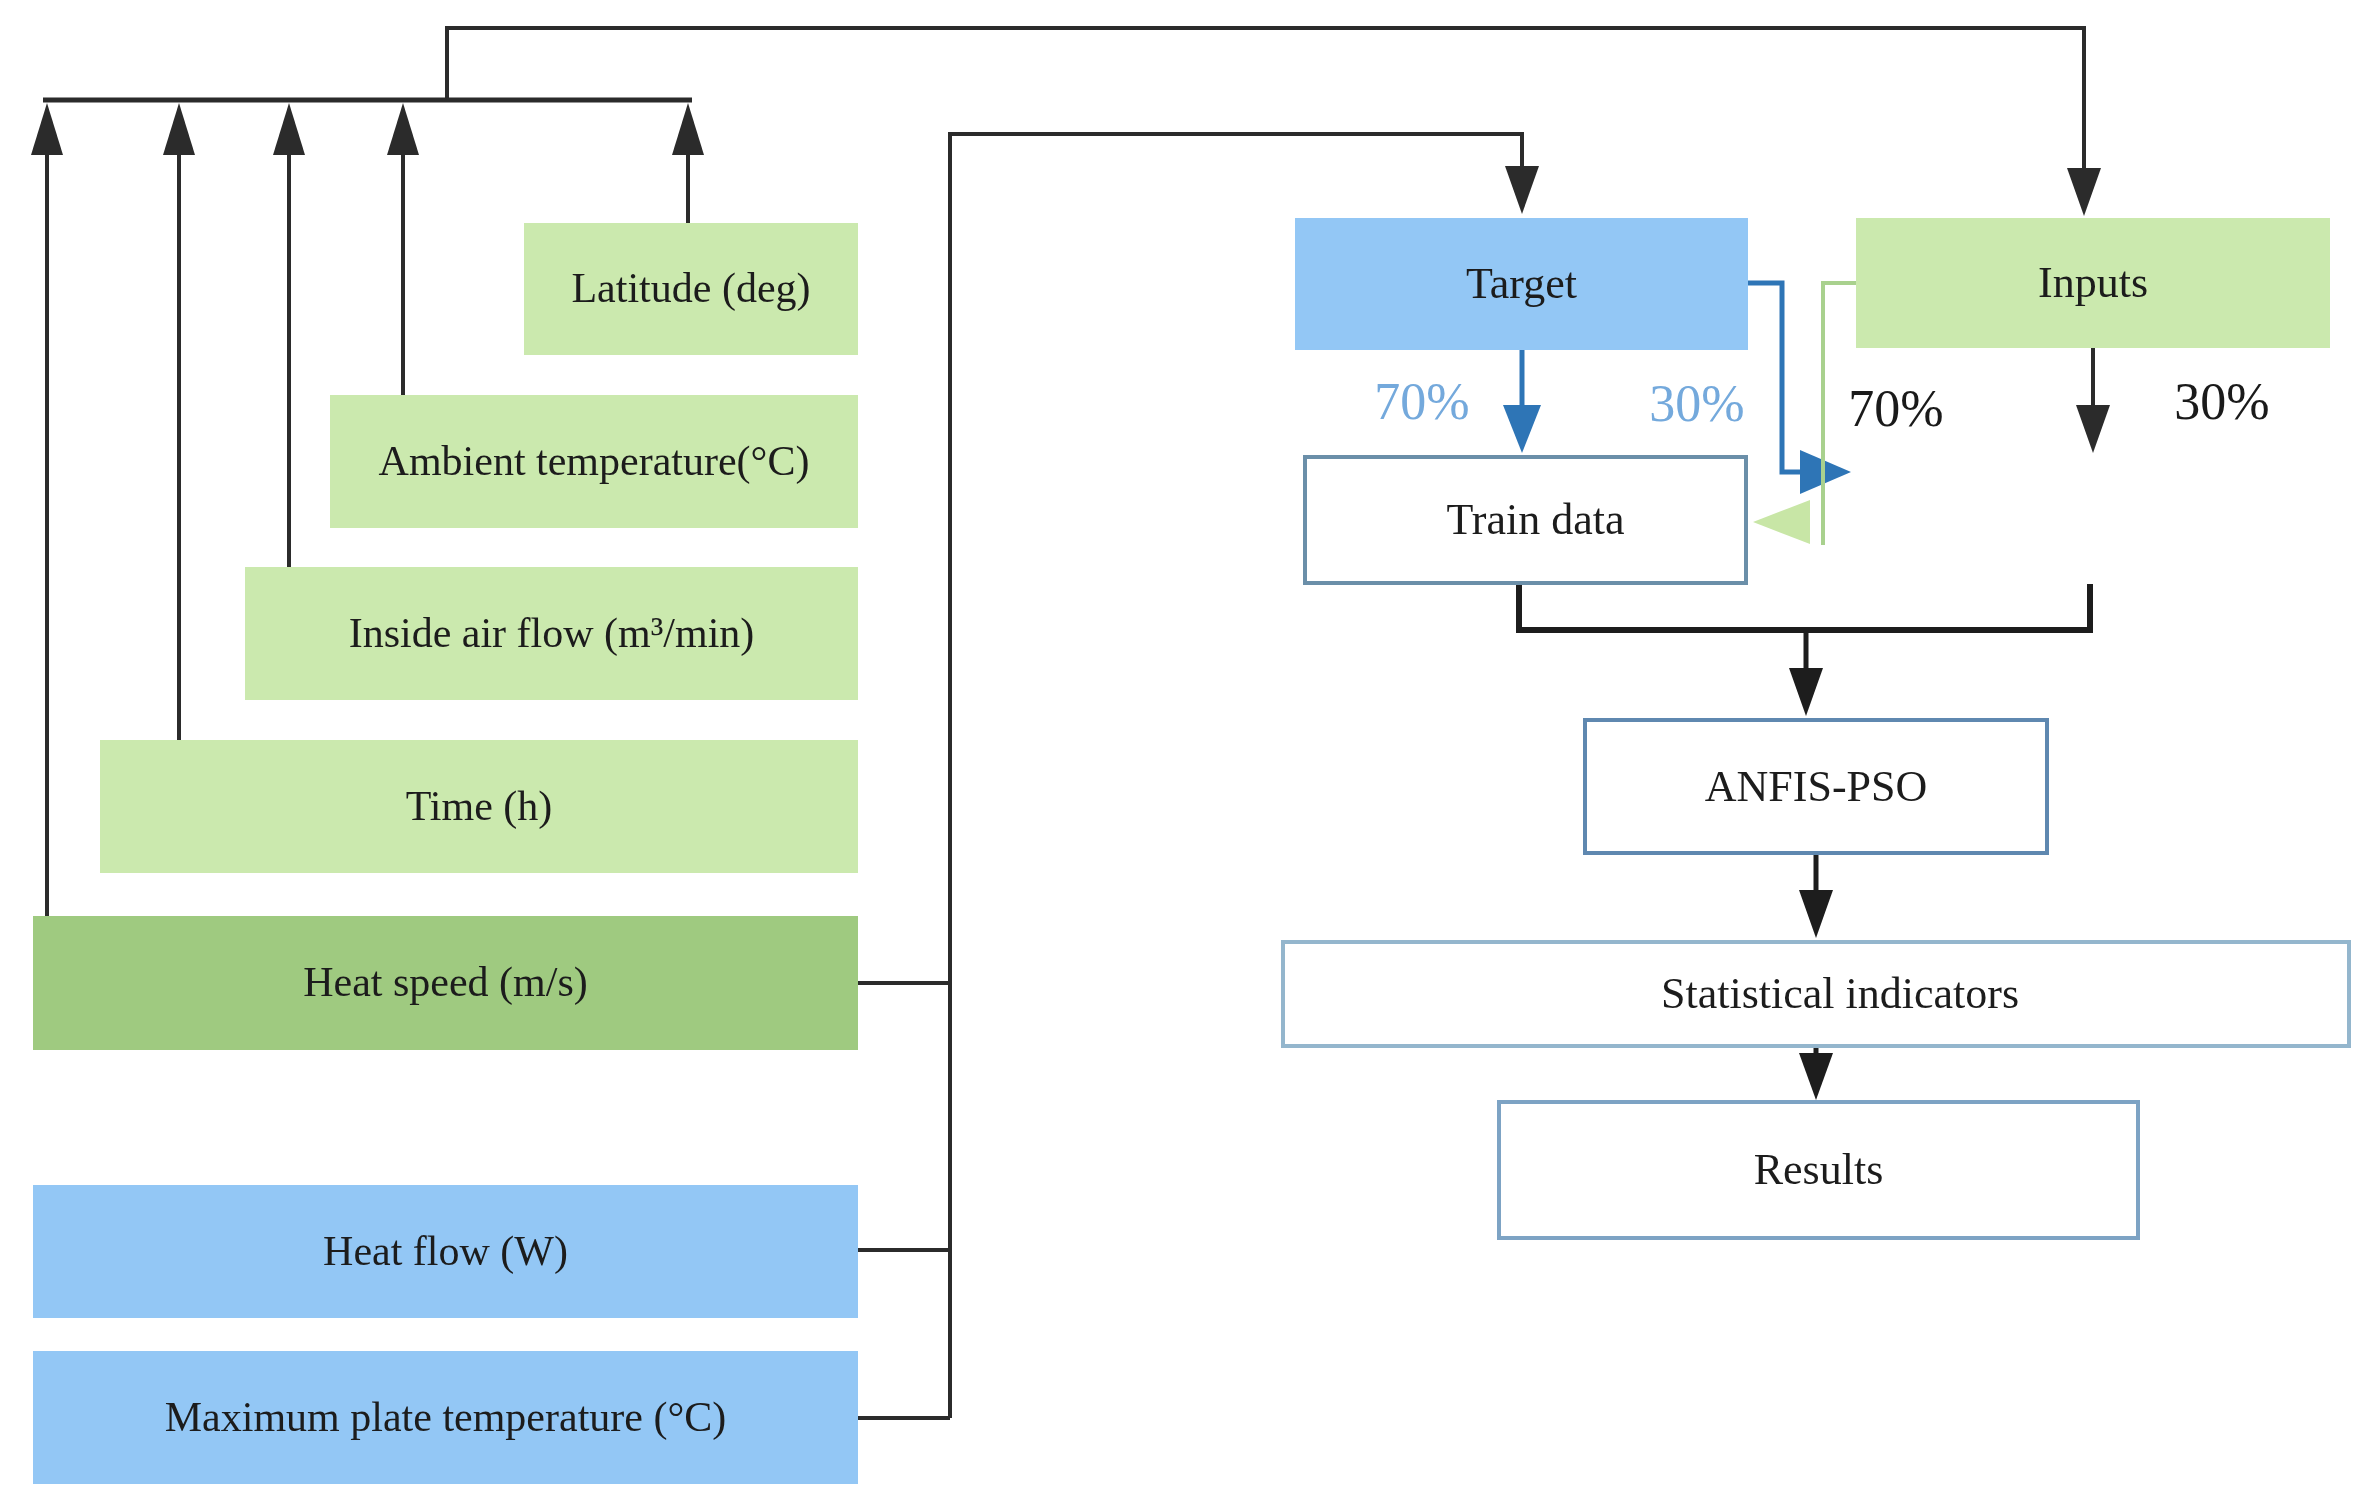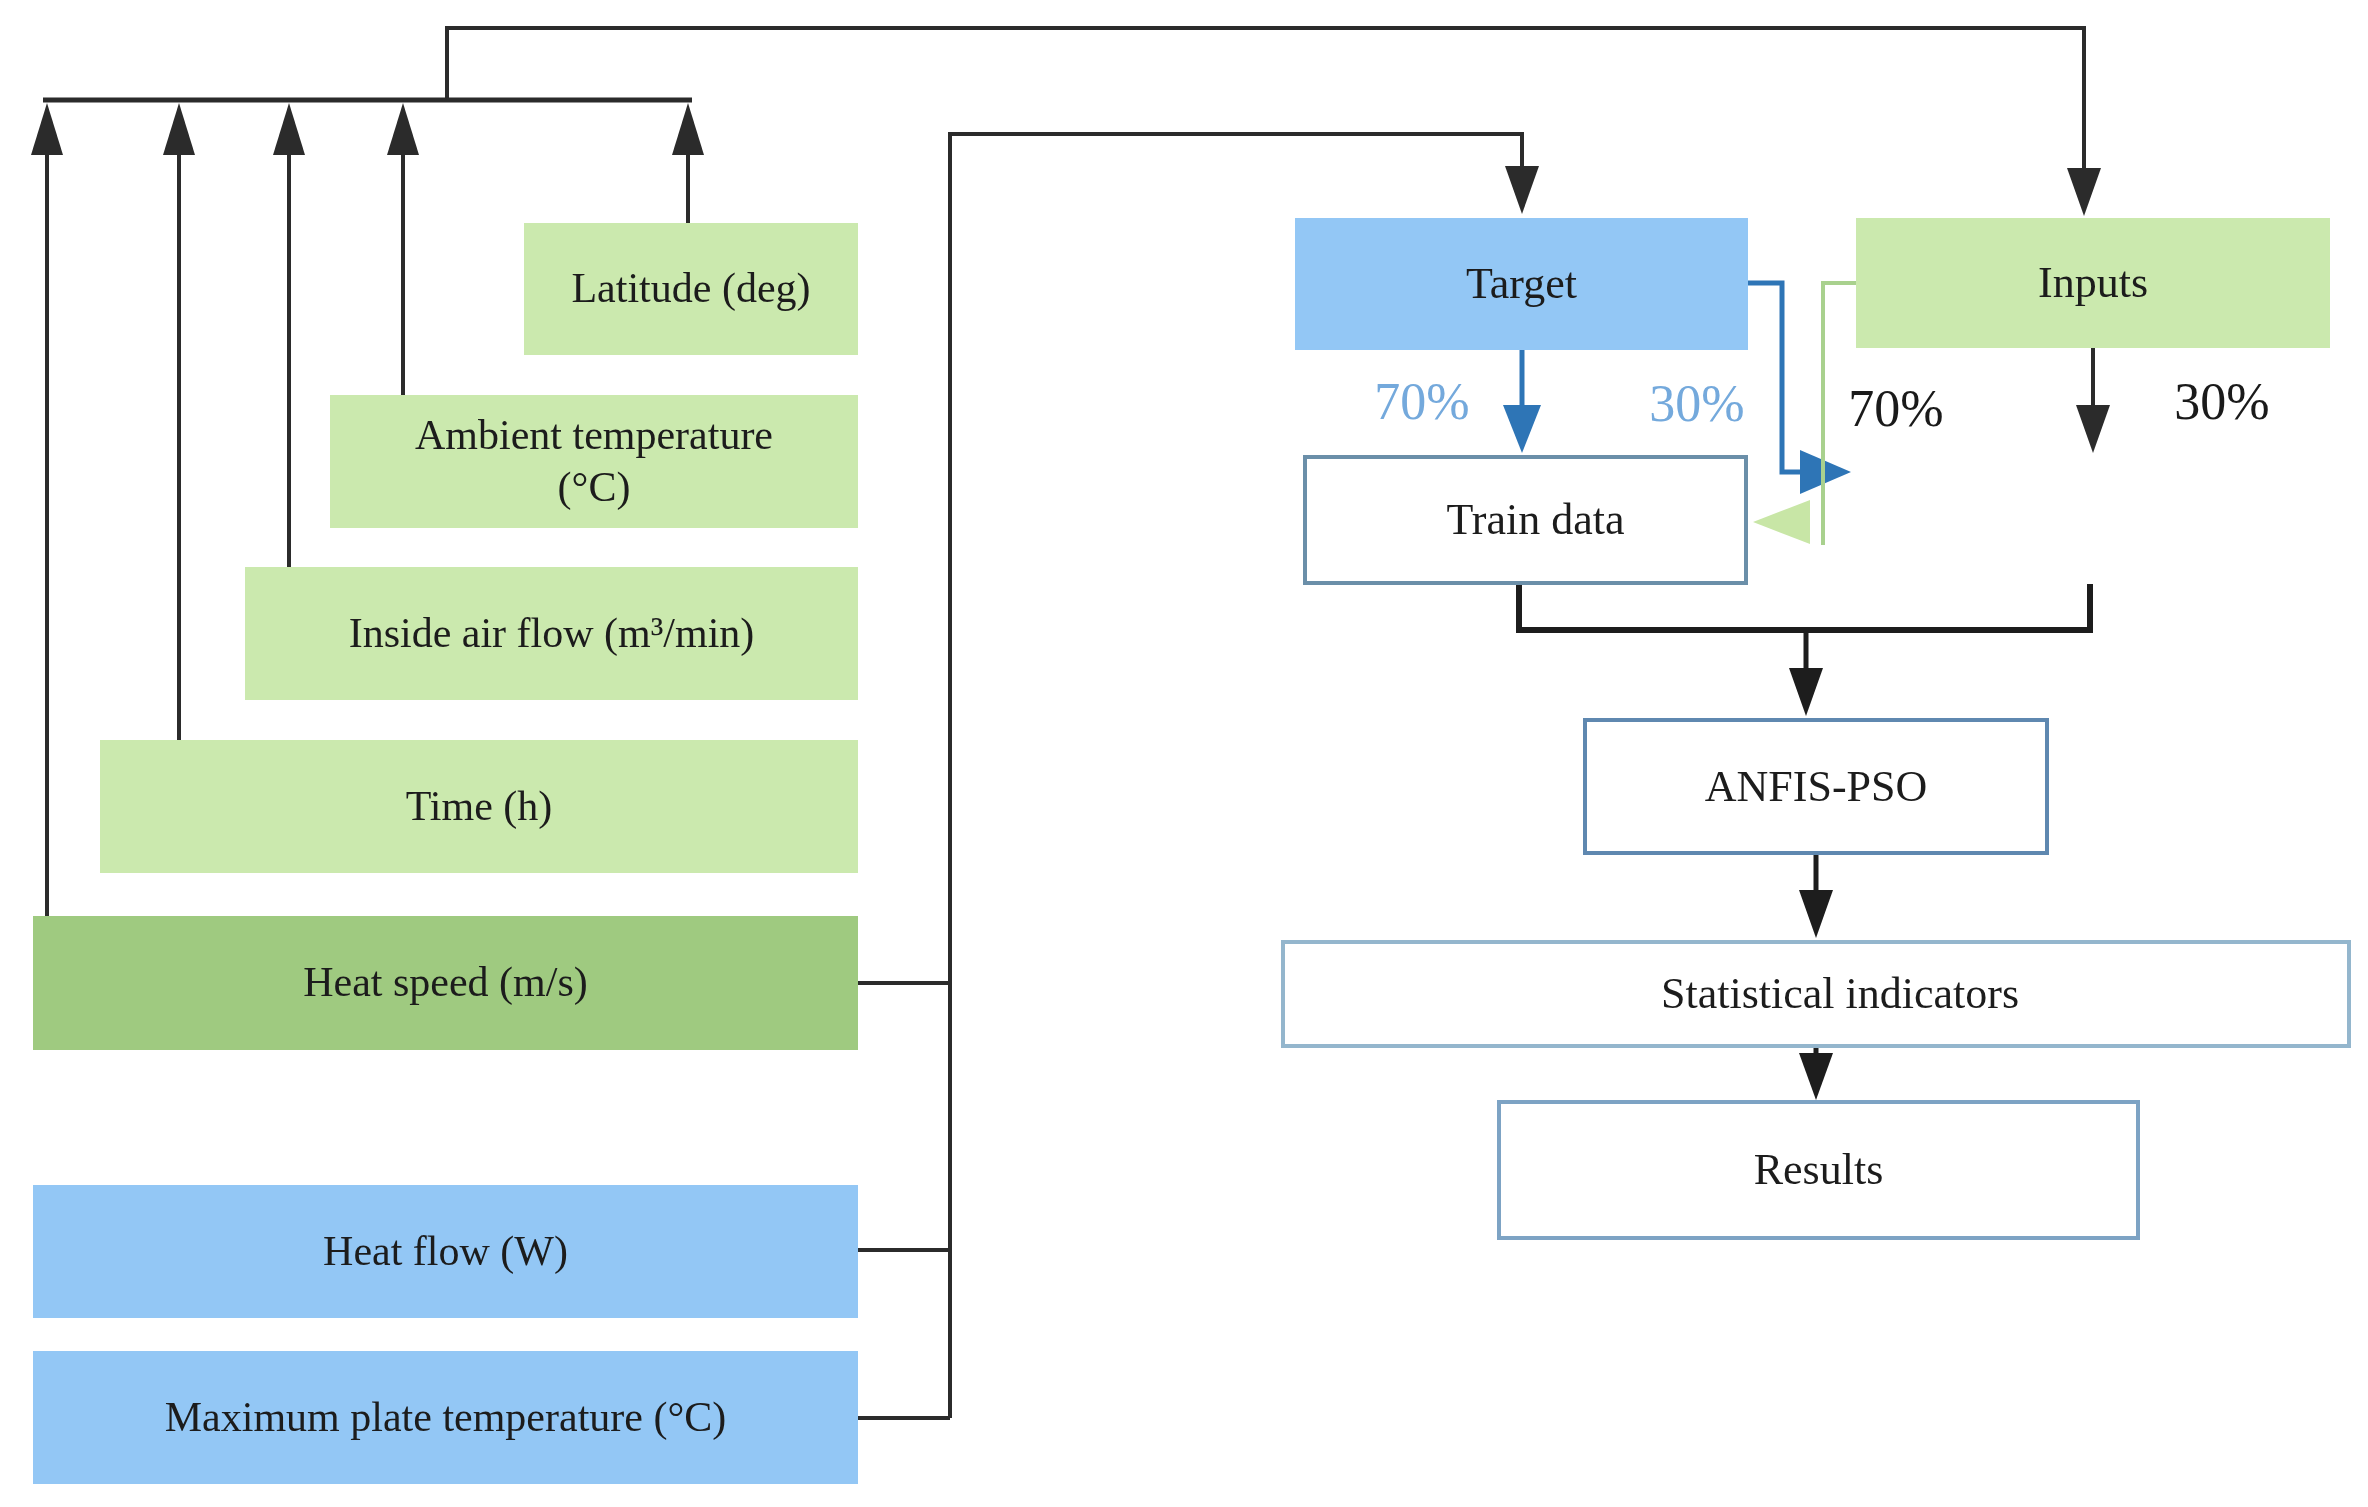--- a/index.html
+++ b/index.html
@@ -85,21 +85,21 @@
     <polygon points="1799,890 1833,890 1816,938" fill="#1d1d1d"></polygon>
 
     <line x1="1816" y1="1032" x2="1816" y2="1055" stroke="#1d1d1d" stroke-width="5"></line>
     <polygon points="1799,1053 1833,1053 1816,1100" fill="#1d1d1d"></polygon>
   </svg>
 
   <div class="node green-light" style="left:524px;top:223px;width:334px;height:132px;">
     <span>Latitude (deg)</span>
   </div>
 
-  <div class="node green-light" style="left:330px;top:395px;width:528px;height:133px;flex-direction:column;">
+  <div class="node green-light" style="left:330px;top:395px;width:528px;height:133px;flex-direction:row;">
     <span>Ambient temperature</span>
     <span>(°C)</span>
   </div>
 
   <div class="node green-light" style="left:245px;top:567px;width:613px;height:133px;">
     <span>Inside air flow (m³/min)</span>
   </div>
 
   <div class="node green-light" style="left:100px;top:740px;width:758px;height:133px;">
     <span>Time (h)</span>

